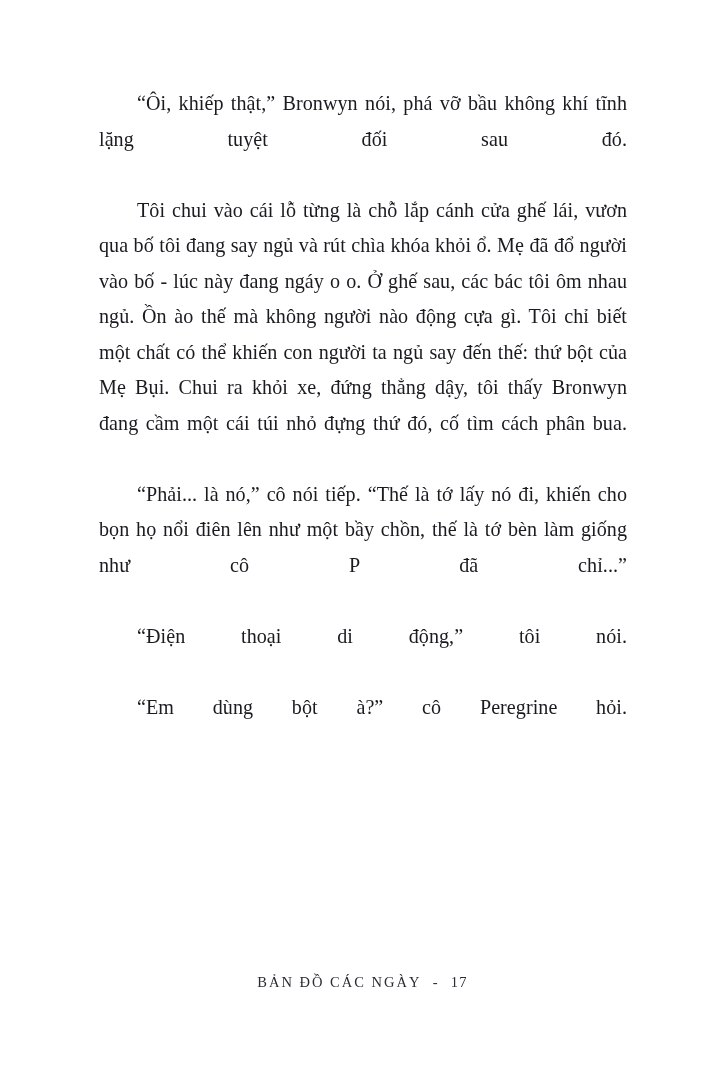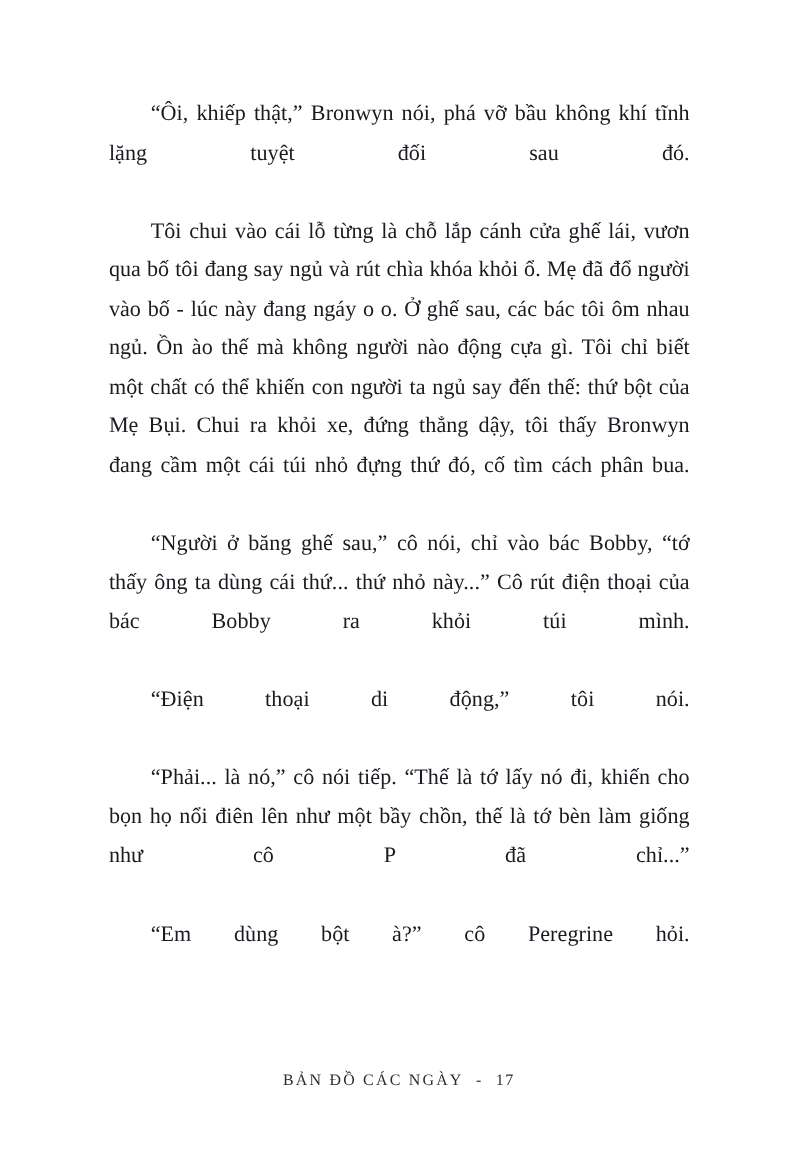--- a/index.html
+++ b/index.html
@@ -67,22 +67,21 @@
   .footer .folio { letter-spacing: 1.2px; }
 </style>
 </head>
 <body>
 
 <div class="page">
 
   <div class="text-block">
     <p class="para">“Ôi, khiếp thật,” Bronwyn nói, phá vỡ bầu không khí tĩnh lặng tuyệt đối sau đó.</p>
     <p class="para">Tôi chui vào cái lỗ từng là chỗ lắp cánh cửa ghế lái, vươn qua bố tôi đang say ngủ và rút chìa khóa khỏi ổ. Mẹ đã đổ người vào bố - lúc này đang ngáy o o. Ở ghế sau, các bác tôi ôm nhau ngủ. Ồn ào thế mà không người nào động cựa gì. Tôi chỉ biết một chất có thể khiến con người ta ngủ say đến thế: thứ bột của Mẹ Bụi. Chui ra khỏi xe, đứng thẳng dậy, tôi thấy Bronwyn đang cầm một cái túi nhỏ đựng thứ đó, cố tìm cách phân bua.</p>
-    <p class="para">“Người ở băng ghế sau,” cô nói, chỉ vào bác Bobby, “tớ thấy ông ta dùng cái thứ... thứ nhỏ này...” Cô rút điện thoại của bác Bobby ra khỏi túi mình.</p>
+    <p class="para">“Phải... là nó,” cô nói tiếp. “Thế là tớ lấy nó đi, khiến cho bọn họ nổi điên lên như một bầy chồn, thế là tớ bèn làm giống như cô P đã chỉ...”</p>
     <p class="para">“Điện thoại di động,” tôi nói.</p>
-    <p class="para">“Phải... là nó,” cô nói tiếp. “Thế là tớ lấy nó đi, khiến cho bọn họ nổi điên lên như một bầy chồn, thế là tớ bèn làm giống như cô P đã chỉ...”</p>
     <p class="para">“Em dùng bột à?” cô Peregrine hỏi.</p>
 
   </div>
 
   <div class="footer"><span>BẢN ĐỒ CÁC NGÀY</span><span class="sep">&nbsp;&nbsp;</span><span class="sep">-</span><span class="sep">&nbsp;&nbsp;</span><span class="folio">17</span></div>
 
 </div>
 
 </body></html>

